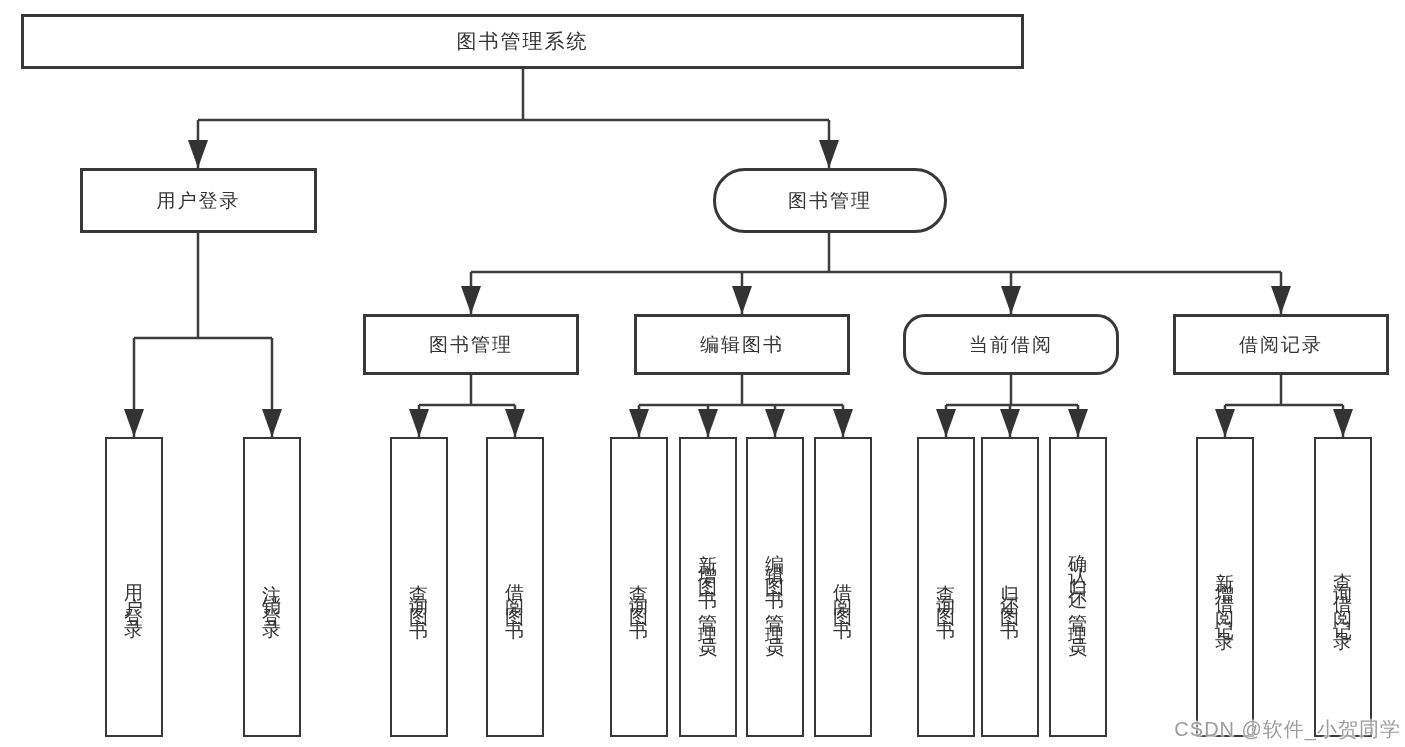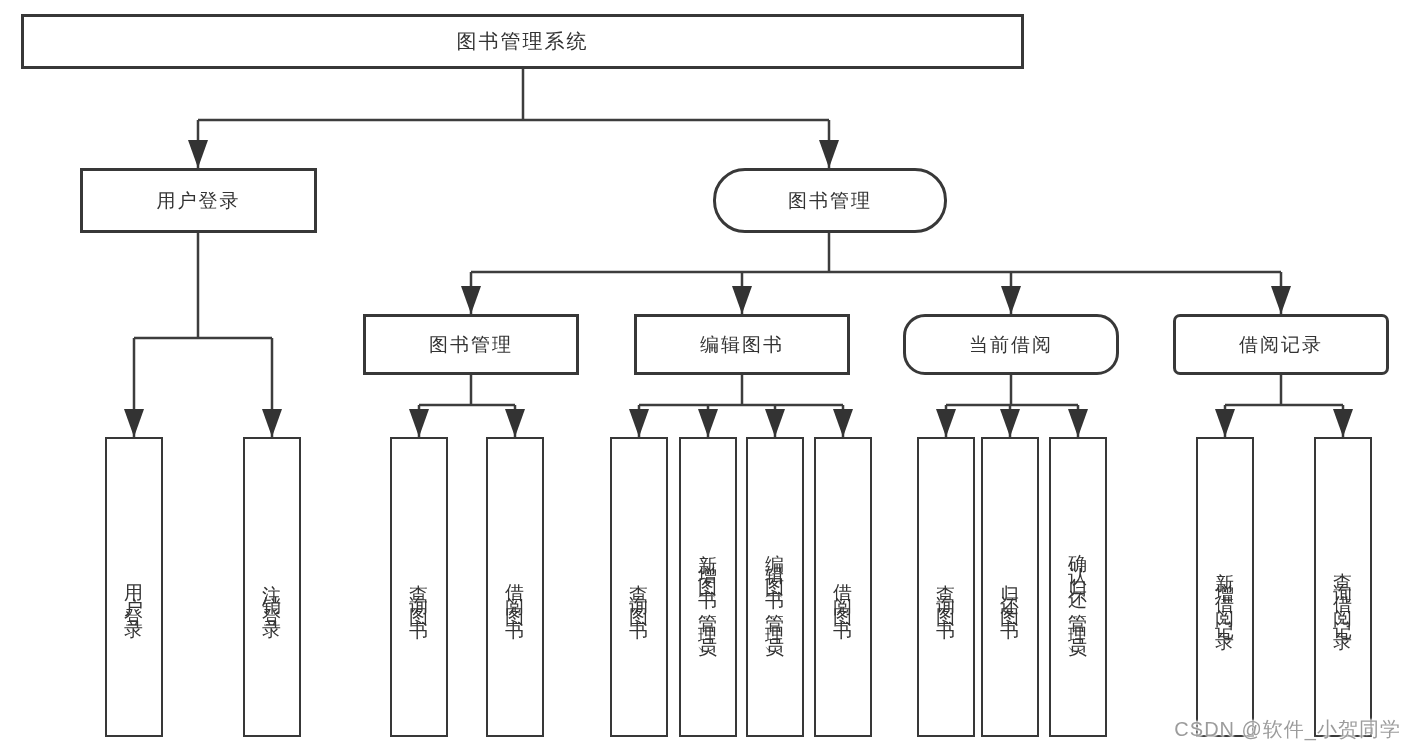--- a/index.html
+++ b/index.html
@@ -128,21 +128,21 @@
 
   <div class="box" style="left:363px; top:314px; width:216px; height:61px;">
     <span>图书管理</span>
   </div>
   <div class="box" style="left:634px; top:314px; width:216px; height:61px;">
     <span>编辑图书</span>
   </div>
   <div class="box" style="left:903px; top:314px; width:216px; height:61px;border-radius:22px;">
     <span>当前借阅</span>
   </div>
-  <div class="box" style="left:1173px; top:314px; width:216px; height:61px;border-radius:7px;">
+  <div class="box" style="left:1173px; top:314px; width:216px; height:61px;">
     <span>借阅记录</span>
   </div>
 
   <div class="box v" style="left:105px;">
     <span>用户登录</span>
   </div>
   <div class="box v" style="left:243px;">
     <span>注销登录</span>
   </div>
 

